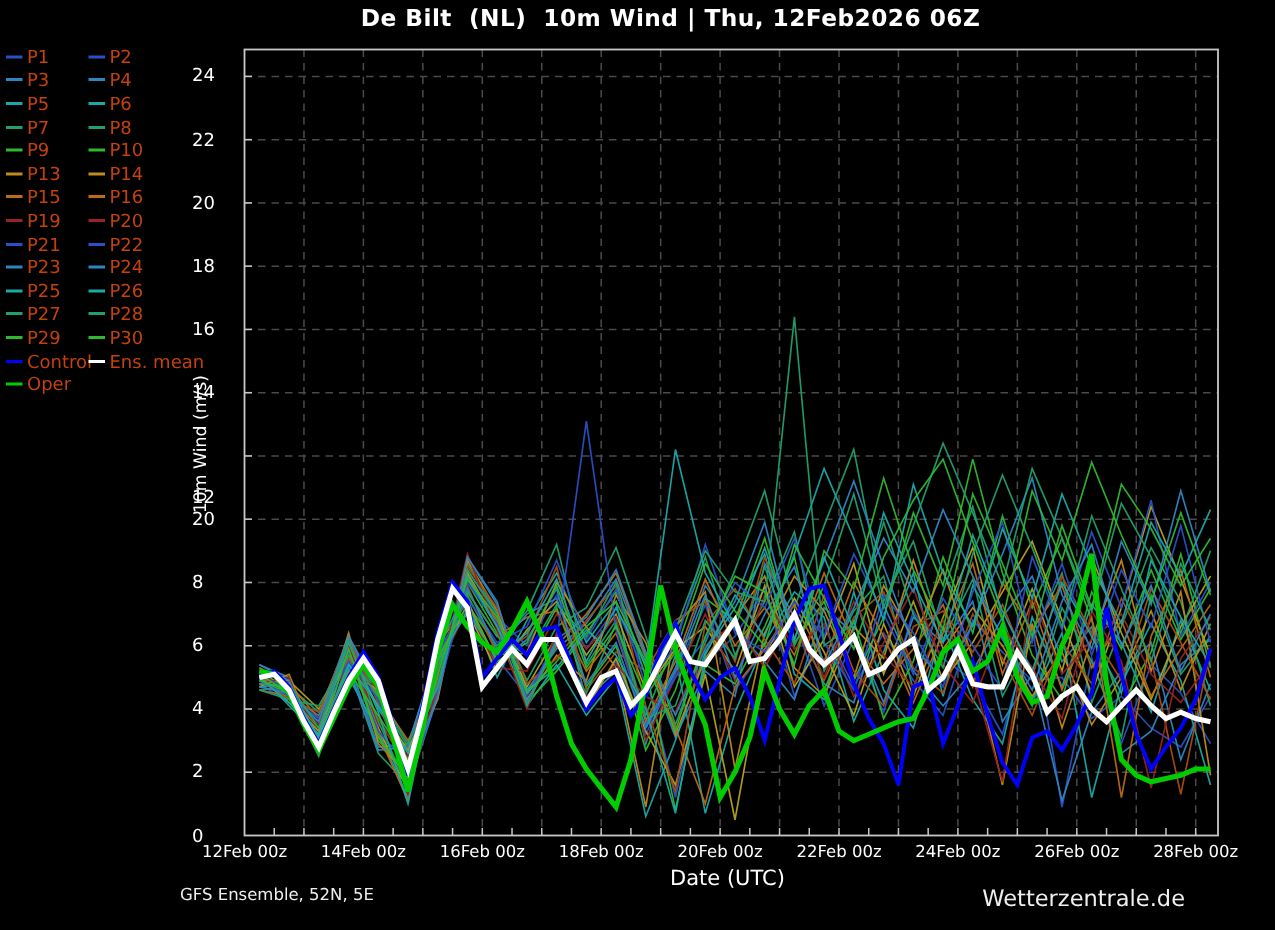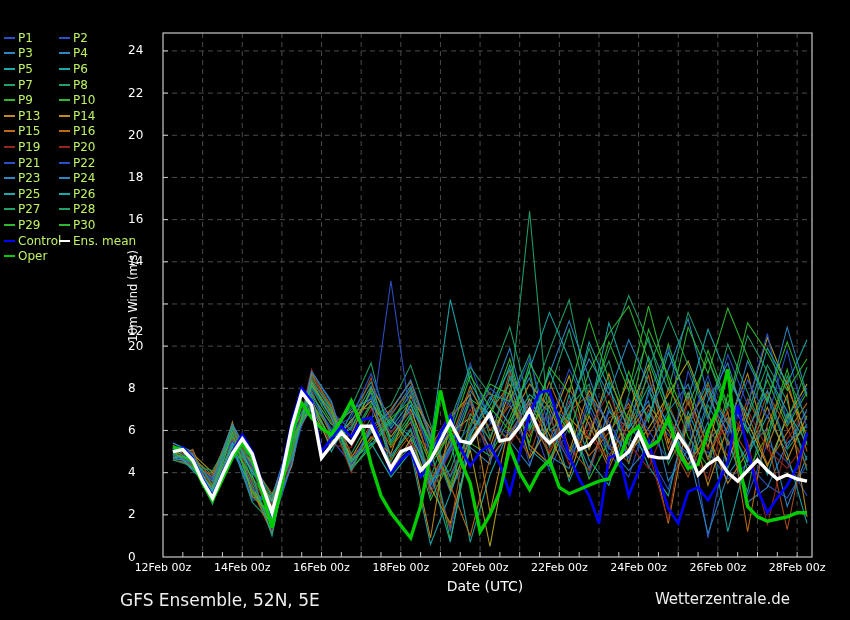--- a/index.html
+++ b/index.html
@@ -5,34 +5,35 @@
   html,body{margin:0;padding:0;background:#000;}
   #stage{position:relative;width:850px;height:620px;background:#000;overflow:hidden;
          font-family:"DejaVu Sans","Liberation Sans",sans-serif;color:#fff;}
   #title{position:absolute;top:3px;left:85px;width:724px;text-align:center;
          font-size:15.5px;font-weight:bold;letter-spacing:0.3px;white-space:pre;color:#fff;}
   #legend{position:absolute;left:4px;top:30px;width:158px;}
   .lg-row{display:flex;height:15.6px;align-items:center;}
   .lg-cell{display:flex;align-items:center;width:55px;}
   .lg-cell.wide{width:103px;}
   .lg-swatch{display:inline-block;width:11px;height:2px;margin-right:3px;flex:none;}
-  .lg-label{font-size:12px;color:#bef264;white-space:pre;line-height:1;}
+  .lg-label{font-size:12px;color:#c2410c;white-space:pre;line-height:1;}
   #chart-svg{position:absolute;left:0;top:0;}
   .x-tick-label{position:absolute;width:80px;text-align:center;font-size:11px;color:#fff;top:561px;}
   .y-tick-label{position:absolute;width:28px;text-align:left;font-size:12px;color:#fff;height:15px;line-height:15px;}
   #x-axis-title{position:absolute;left:400px;top:578px;width:170px;text-align:center;font-size:14px;color:#fff;}
   #y-axis-title{position:absolute;left:126px;top:250px;font-size:11.5px;color:#fff;
                 writing-mode:vertical-rl;transform:rotate(180deg);}
-  #footer-left{position:absolute;left:120px;top:590px;font-size:17px;color:#efefef;}
+  #footer-left{position:absolute;left:120px;top:590px;font-size:11px;color:#efefef;}
   #footer-right{position:absolute;right:60px;top:590px;font-size:15px;color:#efefef;}
 </style>
 </head>
 <body>
 
 <div id="stage">
+  <div id="title">De Bilt  (NL)  10m Wind | Thu, 12Feb2026 06Z</div>
 
   <div id="legend">
       <div class="lg-row">
         <span class="lg-cell">
           <span class="lg-swatch" style="background: rgb(42, 80, 200);"></span>
           <span class="lg-label">P1</span>
         </span>
         <span class="lg-cell wide">
           <span class="lg-swatch" style="background: rgb(42, 80, 200);"></span>
           <span class="lg-label">P2</span>

